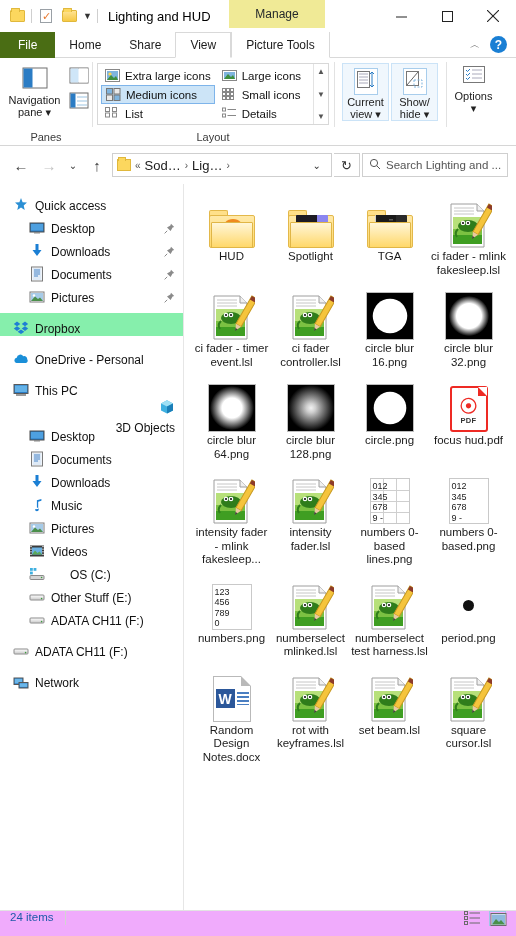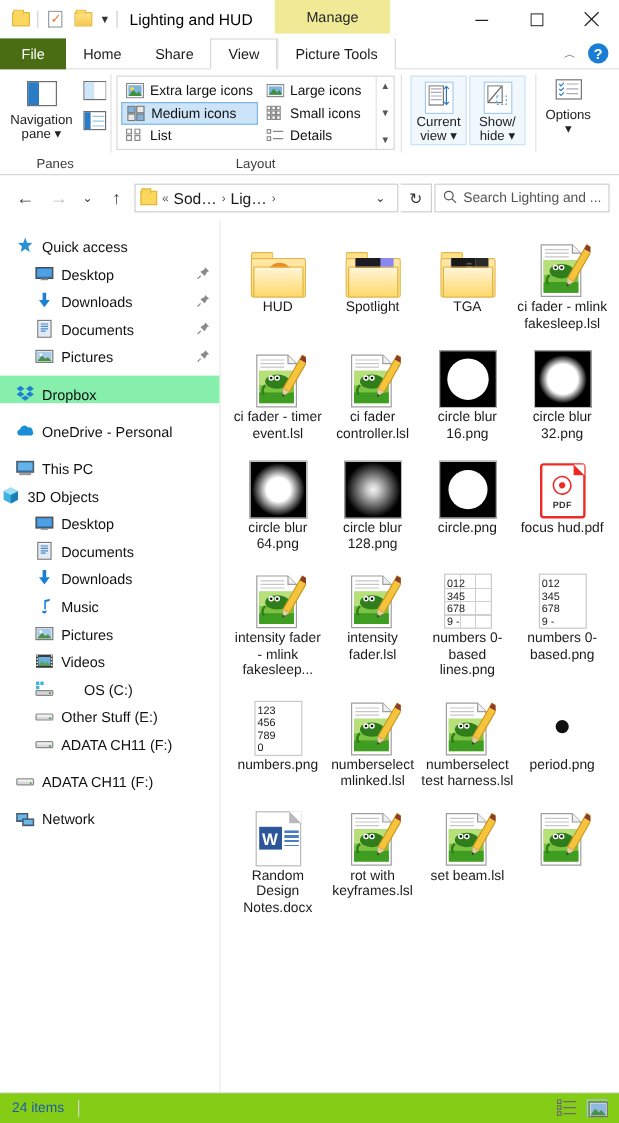--- a/index.html
+++ b/index.html
@@ -136,21 +136,21 @@
 
   .wordicon{width:38px;height:46px;background:#fff;border:1px solid #b9b9b9;position:relative;display:flex;align-items:center;}
   .wordicon:before{content:"";position:absolute;right:-1px;top:-1px;border-width:0 10px 10px 0;border-style:solid;border-color:#fff #fff #b9b9b9 #b9b9b9;}
   .wbadge{width:19px;height:19px;background:#2b579a;color:#fff;font-size:14px;font-weight:bold;display:flex;align-items:center;justify-content:center;margin-left:2px;}
   .wlines{margin-left:2px;width:12px;height:13px;background:repeating-linear-gradient(180deg,#4a7ec1 0 2px,transparent 2px 4px);}
 
   .dotthumb{width:48px;height:48px;background:#fff;display:flex;align-items:center;justify-content:center;}
   .blackdot{width:11px;height:11px;border-radius:50%;background:#111;}
 
   
-  .statusbar{ height:26px; border-top:1px solid #e3e3e3; display:flex; align-items:center; padding:0 10px; background:#84cc16;}
+  .statusbar{ height:26px; border-top:1px solid #e3e3e3; display:flex; align-items:flex-start; padding:0 10px; background:#f0abfc;}
   .status-text{ font-size:11.5px; color:#1e5aa8;}
   .status-sep{width:1px;height:14px;background:#d3d3d3;margin-left:12px;}
   .viewicons{ margin-left:auto; display:flex; gap:8px; align-items:center;}
   .vi{ width:17px;height:15px; }
   .vi.sel{ border:1px solid #9ec6e8; }
 </style>
 </head>
 <body>
 
 <div class="window">
@@ -527,21 +527,21 @@
         <div class="navrow" style="padding-left: 12px;">
           <span class="navicon">
             <svg width="16" height="16" viewBox="0 0 16 16">
               <rect x="1" y="2.5" width="14" height="9" fill="#2b7cc4" stroke="#595959"></rect>
               <rect x="2" y="3.5" width="12" height="6.5" fill="#63b2e8"></rect>
               <rect x="3" y="12" width="10" height="2" fill="#9b9b9b"></rect>
             </svg>
           </span>
           <span>This PC</span>
         </div>
-        <div class="navrow" style="">
+        <div class="navrow" style=" flex-direction: column;">
           <span class="navicon">
             <svg width="16" height="16" viewBox="0 0 16 16">
               <path d="M8 1.3 L14 4.4 v7 L8 14.6 L2 11.4 v-7 Z" fill="#3fb0e0"></path>
               <path d="M8 1.3 L14 4.4 L8 7.6 L2 4.4 Z" fill="#9fe0f5"></path>
               <path d="M8 7.6 L14 4.4 v7 L8 14.6 Z" fill="#1b7fb8"></path>
             </svg>
           </span>
           <span>3D Objects</span>
         </div>
         <div class="navrow" style="padding-left: 28px;">
@@ -1146,20 +1146,21 @@
                   <circle cx="20" cy="21" r="1.1" fill="#111"></circle>
                   <path d="M10 27 q-4 4 -1 8" fill="none" stroke="#2f7d1b" stroke-width="2"></path>
                   <g transform="rotate(30 34 20)">
                     <rect x="31" y="1" width="6" height="32" fill="#f5c43c" stroke="#c89a22"></rect>
                     <rect x="31" y="1" width="6" height="4" fill="#8d3b2a"></rect>
                     <path d="M31 33 l3 6 l3 -6 Z" fill="#e8c9a0"></path>
                     <path d="M32.7 37 l1.3 2.6 l1.3 -2.6 Z" fill="#3a3a3a"></path>
                   </g>
                 </svg></div>
             </div>
+            <div class="fname">square cursor.lsl</div>
           </div>
         </div>
     </div>
   </div>
 
   <div class="statusbar">
     <span class="status-text">24 items</span>
     <span class="status-sep"></span>
     <span class="viewicons">
       <span class="vi">

